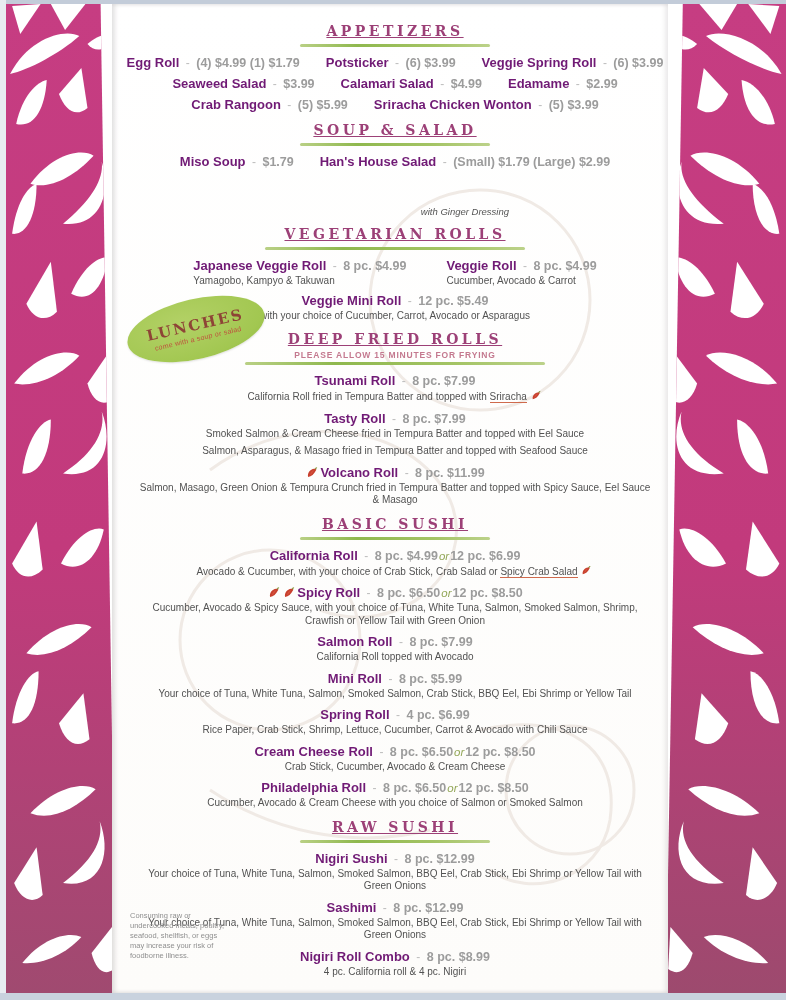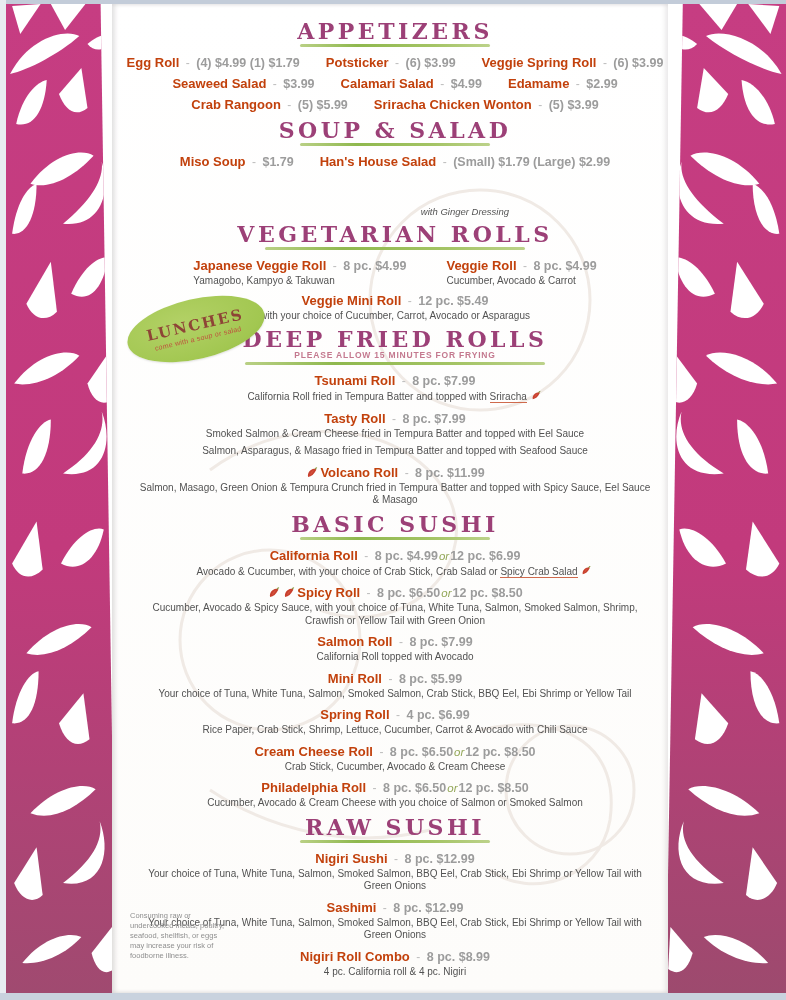--- a/index.html
+++ b/index.html
@@ -17,30 +17,30 @@
               clip-path:polygon(14% 0,100% 0,100% 100%,0 100%);}
   .band svg{width:100%;height:100%;display:block;}
   .band-right svg{transform:scaleX(-1);}
   
   .page{position:absolute;left:112px;right:118px;top:4px;bottom:7px;background:linear-gradient(180deg,#ffffff,#fdfcfa);
         box-shadow:inset 3px 0 4px rgba(60,50,60,.14), inset -3px 0 4px rgba(60,50,60,.10);}
   .watermark{position:absolute;left:150px;top:170px;z-index:1;opacity:1;}
   
   .content{position:absolute;left:136px;right:132px;top:14px;z-index:2;text-align:center;}
   .section{margin-top:7px;}
-  .sec-title{font-family:"DejaVu Serif","Liberation Serif",serif;font-weight:bold;font-size:22px;line-height:21px;
-             letter-spacing:3.5px;color:#9c4077;}
+  .sec-title{font-family:"DejaVu Serif","Liberation Serif",serif;font-weight:bold;font-size:14px;line-height:21px;
+             letter-spacing:3.5px;color:#9c4077;text-decoration:underline;}
   .sec-sub{font-size:8.5px;line-height:10px;font-weight:bold;letter-spacing:.8px;color:#c4798f;}
   .sec-underline{height:3px;margin:2px auto 6px auto;border-radius:2px;
                  background:linear-gradient(90deg,#b9d085 0%,#8fb84e 30%,#a4c465 70%,#bcd28a 100%);}
   .u-md{width:190px;} .u-lg{width:260px;} .u-wide{width:300px;}
   .hrow{display:flex;justify-content:center;align-items:flex-start;gap:26px;margin:3px 0 2px 0;}
   .cell{white-space:nowrap;}
   .i-line{line-height:17px;}
-  .i-name{font-weight:bold;font-size:13px;color:#c2410c;}
+  .i-name{font-weight:bold;font-size:13px;color:#701a75;}
   .i-dash{color:#bdbdbd;font-size:12px;margin:0 2px;}
   .i-price{font-weight:bold;font-size:12.5px;color:#9c9c9c;}
   .i-or{color:#93a758;font-style:italic;font-size:11.5px;margin:0 1px;}
   .i-desc{font-size:10px;line-height:12.5px;color:#525252;}
   .d-link{border-bottom:1.5px solid #cf6a4d;padding-bottom:0px;}
   .item{margin-bottom:5px;}
   .note{font-style:italic;font-size:9.5px;line-height:11px;color:#555;margin-top:36px;}
   .vcols{display:flex;justify-content:center;gap:40px;margin:3px 0;}
   .vcol{text-align:left;}
   .chili{width:13px;height:13px;vertical-align:-2px;margin:0 1px;}

